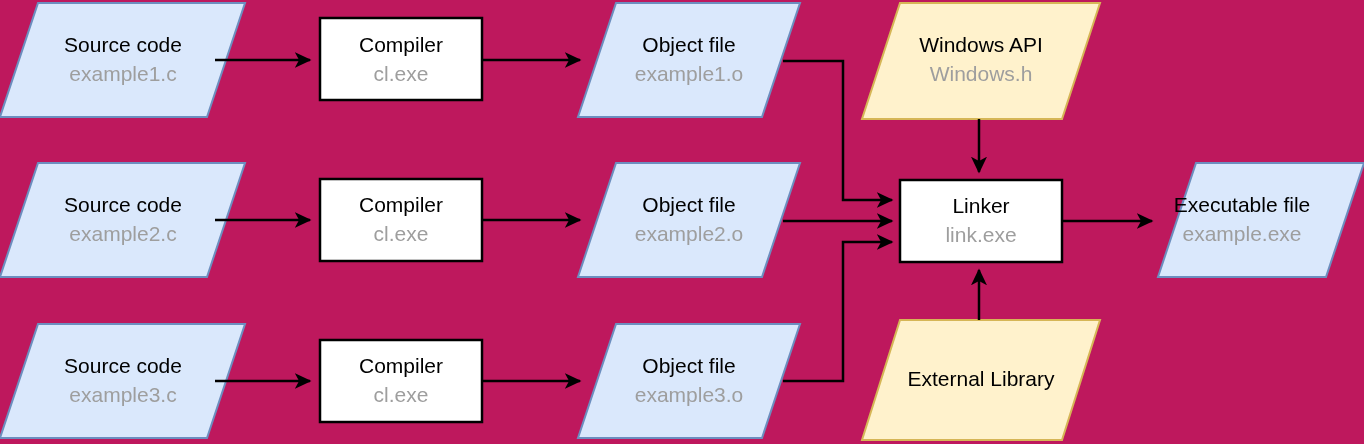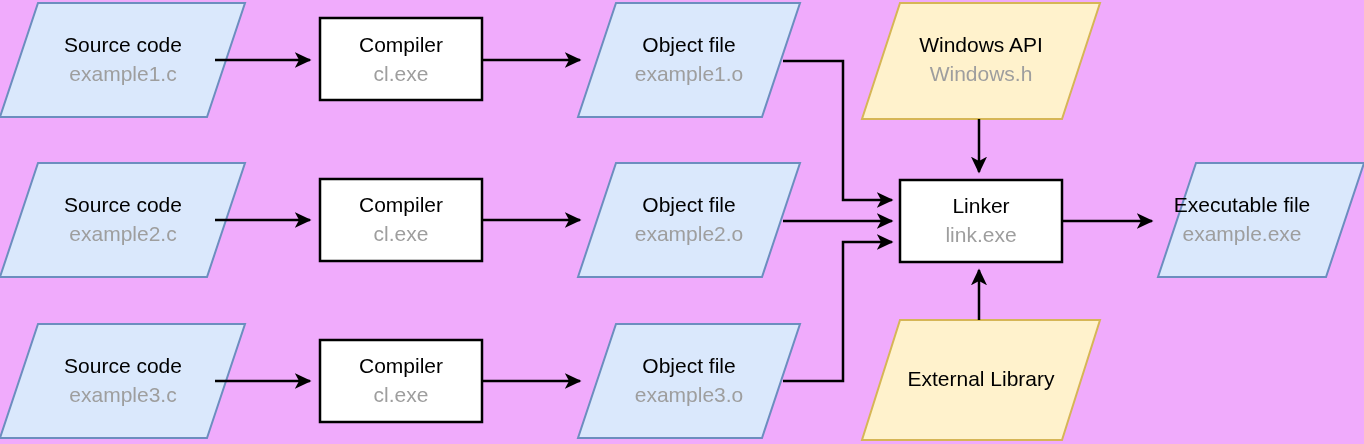--- a/index.html
+++ b/index.html
@@ -4,21 +4,21 @@
 <style>
   html, body {
     margin: 0;
     padding: 0;
     background: #ffffff;
   }
   #diagram-root {
     position: relative;
     width: 1364px;
     height: 444px;
-    background: #f0abfc;
+    background: #be185d;
     font-family: "Liberation Sans", sans-serif;
     overflow: hidden;
   }
   svg.diagram {
     display: block;
     width: 1364px;
     height: 444px;
   }
   .shape-fill-blue { fill: #dae8fc; stroke: #6c8ebf; stroke-width: 2; }
   .shape-fill-yellow { fill: #fff2cc; stroke: #d6b656; stroke-width: 2; }

